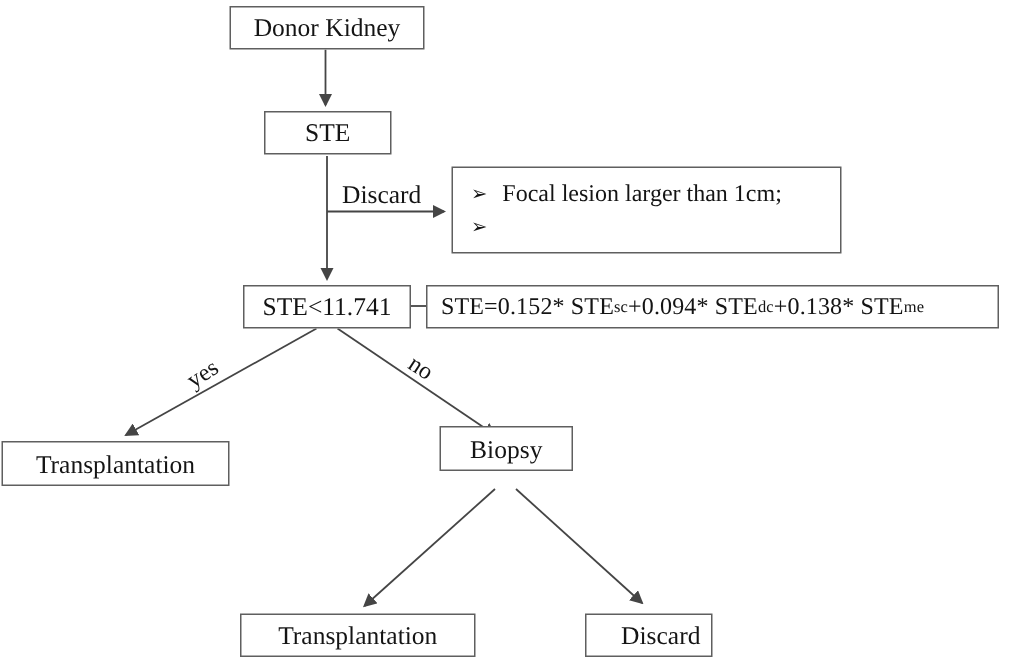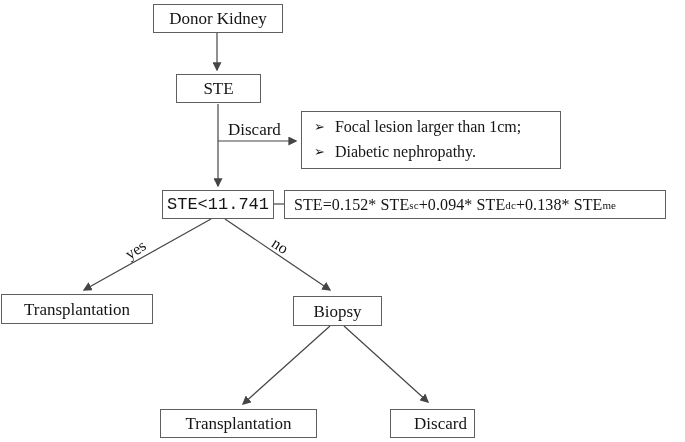--- a/index.html
+++ b/index.html
@@ -115,40 +115,39 @@
 
   <div class="exclude-label" style="left:228px; top:121px;">Discard</div>
 
   <div class="node exclusion" style="left:301px; top:111px; width:260px; height:58px;">
     <div class="ex-row">
       <span class="bullet">➢</span>
       <span>Focal lesion larger than 1cm;</span>
     </div>
     <div class="ex-row">
       <span class="bullet">➢</span>
-      <span>Diabetic nephropathy.</span>
     </div>
   </div>
 
-  <div class="node" style="left:162px; top:190px; width:112px; height:29px;font-family:Liberation Mono, monospace;">STE&lt;11.741</div>
+  <div class="node" style="left:162px; top:190px; width:112px; height:29px;">STE&lt;11.741</div>
 
   <div class="node formula" style="left:284px; top:190px; width:382px; height:29px;text-align:right;">
     <span>STE=0.152* STE</span>
       <sub>sc</sub>
       <span>+0.094* STE</span>
       <sub>dc</sub>
       <span>+0.138* STE</span>
       <sub>me</sub>
   </div>
 
   <div class="edge-label rot-left" style="left:125px; top:242px;">yes</div>
 
   <div class="edge-label rot-right" style="left:272px; top:238px;">no</div>
 
   <div class="node" style="left:1px; top:294px; width:152px; height:30px;">Transplantation</div>
 
-  <div class="node" style="left:293px; top:296px; width:89px; height:30px;">Biopsy</div>
+  <div class="node" style="left:293px; top:284px; width:89px; height:30px;">Biopsy</div>
 
   <div class="node" style="left:160px; top:409px; width:157px; height:29px;">Transplantation</div>
 
   <div class="node" style="left:390px; top:409px; width:85px; height:29px;padding-left:16px;">Discard</div>
 
 </div>
 
 </body></html>

